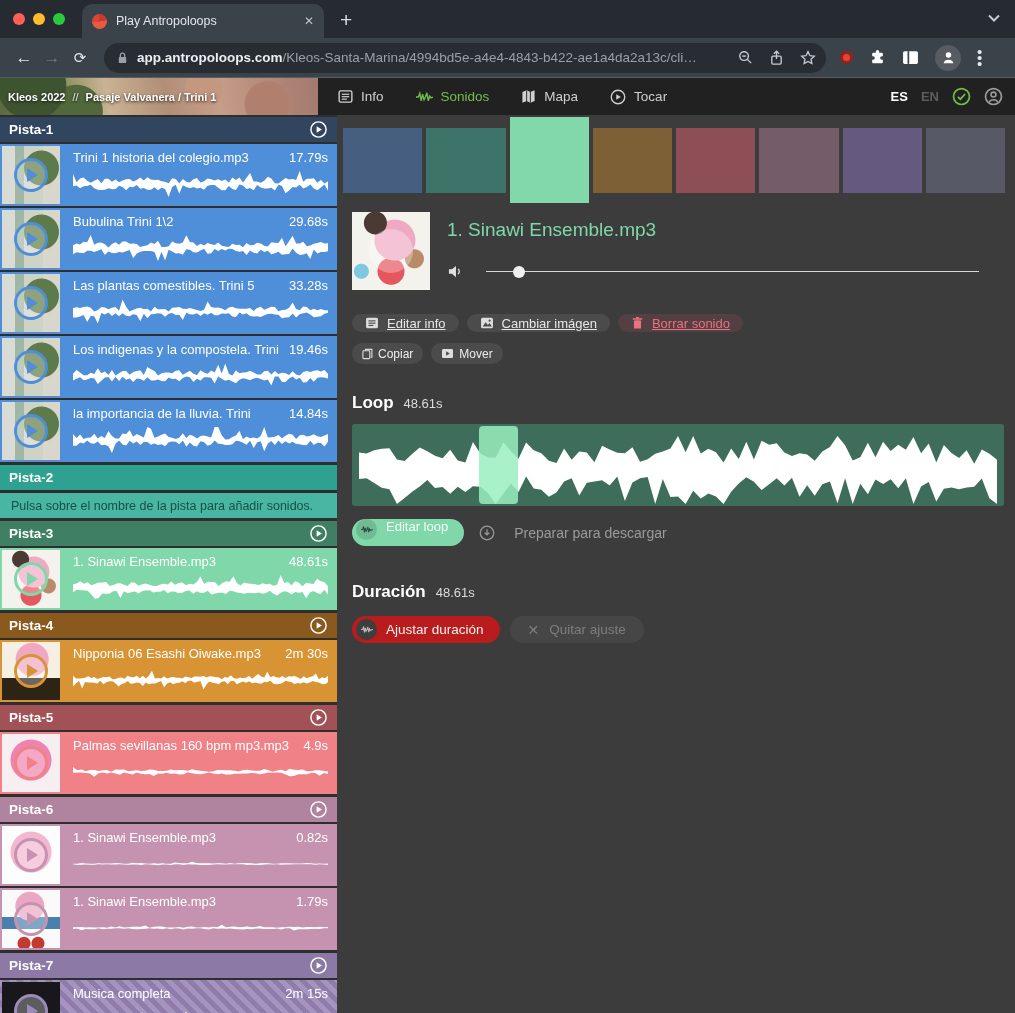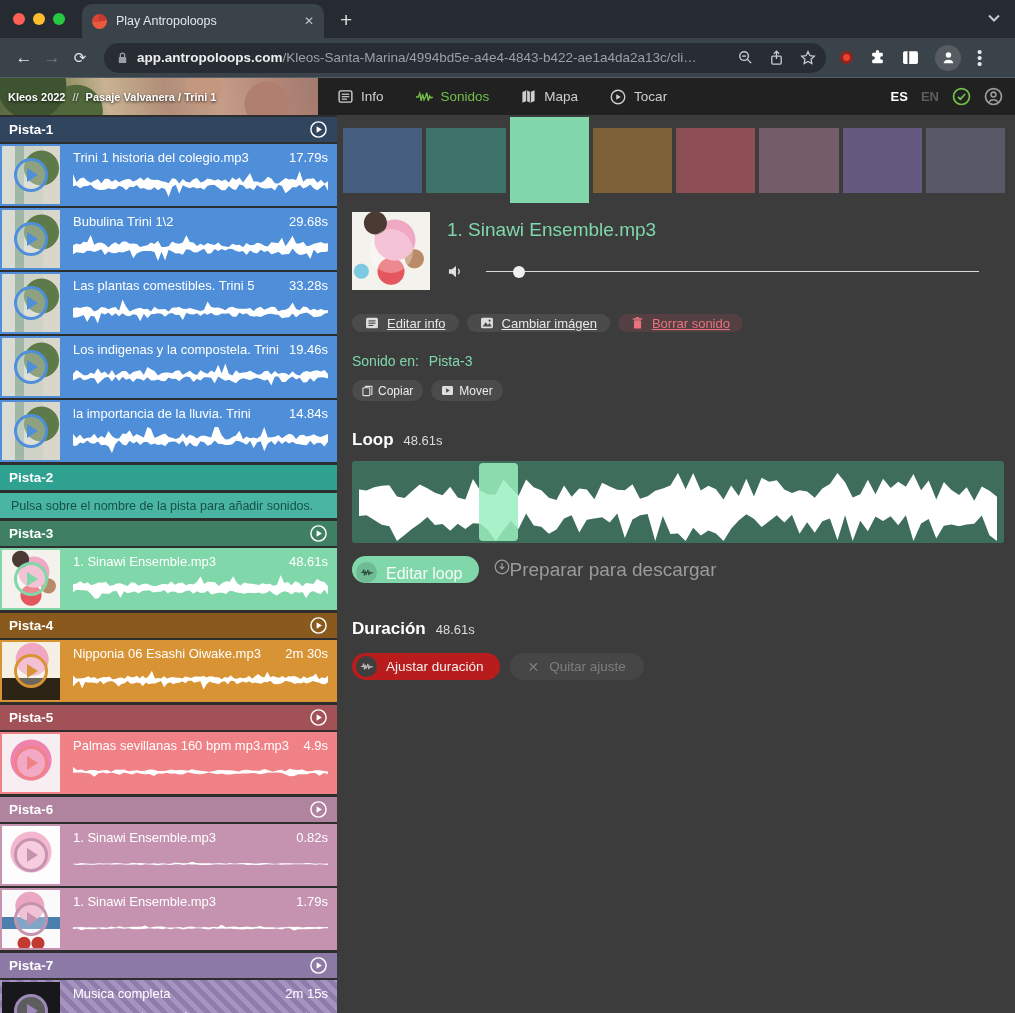--- a/index.html
+++ b/index.html
@@ -148,24 +148,24 @@
   .sect-h .d { font-size:13px; color:#dcdcdc; }
   .loopsect { margin-top:29px; }
   .bigwave { margin-top:11px; height:82px; background:#3e6d5b; border-radius:3px;
     position:relative; color:#bcc9c0; margin-right:1px; }
   .bigwave svg { position:absolute; left:7px; right:7px; top:4px; bottom:4px;
     width:calc(100% - 14px); height:calc(100% - 8px); }
   .band { position:absolute; left:19.5%; width:6%; top:2px; bottom:2px;
     background:rgba(154,238,190,.85); border-radius:4px; }
   .looprow { display:flex; align-items:center; gap:15px; margin-top:13px; }
   .greenpill { height:27px; border-radius:14px; background:#80d7a9; color:rgba(255,255,255,.92);
-    font-size:16px; display:inline-flex; align-items:flex-end; gap:9px; padding:0 16px 0 4px; }
+    font-size:13px; display:inline-flex; align-items:flex-start; gap:9px; padding:0 16px 0 4px; }
   .gicon { width:21px; height:21px; border-radius:50%; background:rgba(0,0,0,.13);
     display:flex; align-items:center; justify-content:center; color:#2e4c3e; }
-  .graybtn { display:inline-flex; gap:0; color:#9b9b9b; font-size:19px; }
+  .graybtn { display:inline-flex; gap:19px; color:#9b9b9b; font-size:14px; }
   .dursect { margin-top:36px; }
   .durrow { display:flex; gap:10px; margin-top:14px; }
   .graypill { height:27px; border-radius:14px; background:#b91c1c; color:#f0f0f0;
     font-size:13.5px; display:inline-flex; align-items:center; gap:9px; padding:0 16px 0 4px; }
   .graypill .gicon { background:#3e3e3e; color:#bdbdbd; }
   .graypill.disabled { background:#464646; color:#7e7e7e; padding:0 18px; gap:10px; }
   .xmark { font-size:14px; color:#7e7e7e; }
 </style>
 </head>
 <body>
@@ -579,24 +579,20 @@
       <span class="pill danger">
         <svg width="13" height="14" viewBox="0 0 14 15">
           <rect x="3.2" y="4.5" width="7.6" height="9" rx="1" fill="#e8737f"></rect>
           <rect x="1.8" y="2.4" width="10.4" height="1.6" rx=".8" fill="#e8737f"></rect>
           <rect x="5.4" y="1" width="3.2" height="1.8" rx=".6" fill="#e8737f"></rect>
         </svg>
         <span>Borrar sonido</span>
       </span>
     </div>
 
-    <div class="sonido-en">
-      <span>Sonido en:</span>
-      <span class="val">Pista-3</span>
-    </div>
 
     <div class="minirow">
       <span class="mini">
         <svg width="11" height="12" viewBox="0 0 12 13">
           <rect x="1" y="3" width="7.5" height="8.5" rx="1" fill="none" stroke="#ddd" stroke-width="1.2"></rect>
           <path d="M3.8 3 V1.5 h7 v8.5 h-1.5" fill="none" stroke="#ddd" stroke-width="1.2"></path>
         </svg>
         <span>Copiar</span>
       </span>
       <span class="mini">

